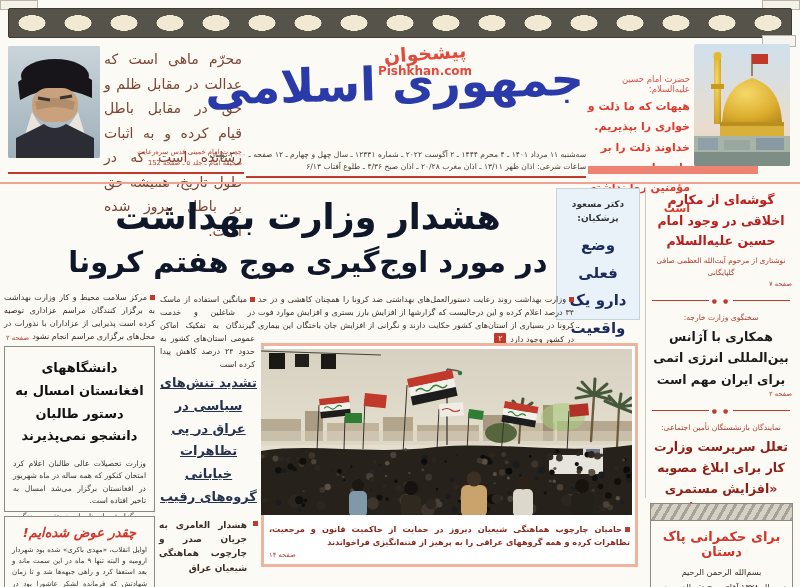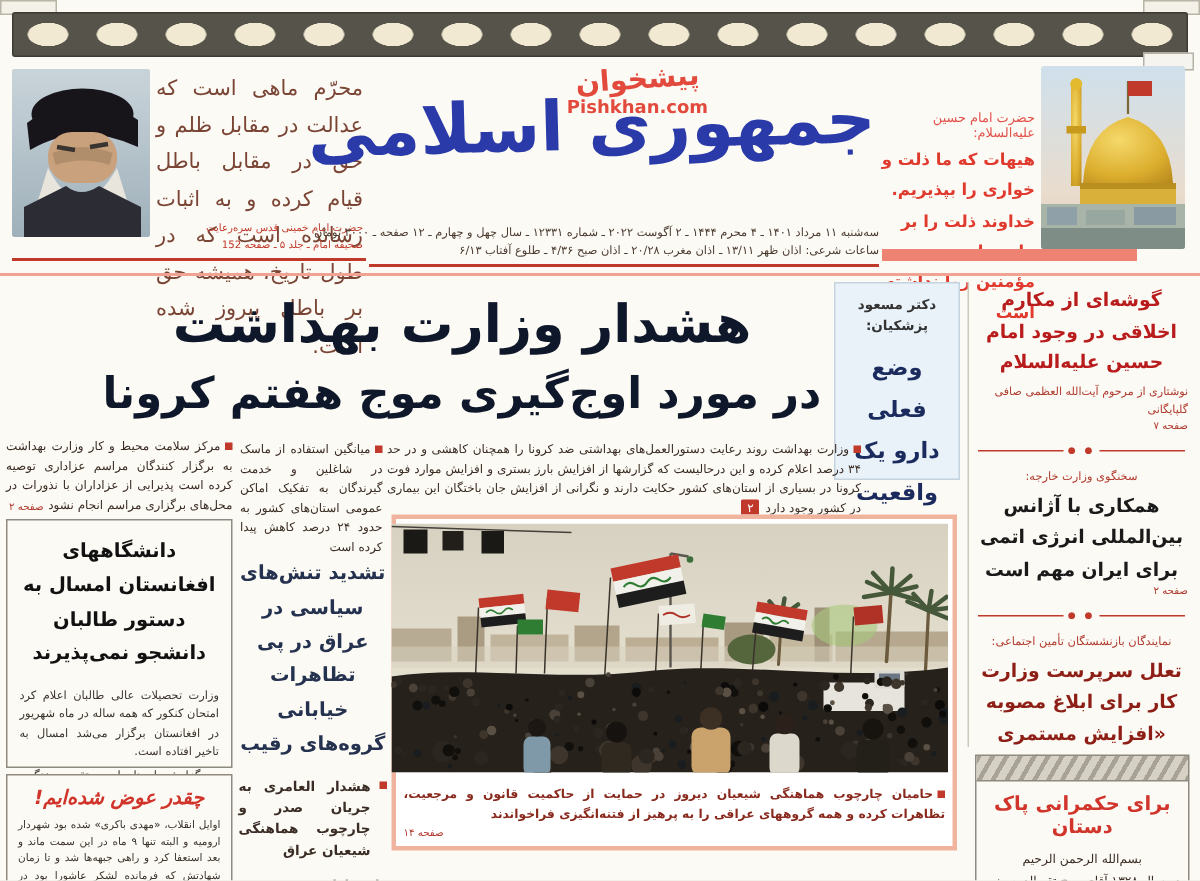--- a/index.html
+++ b/index.html
@@ -52,37 +52,37 @@
   
   .lead-p { font-size:8px; line-height:1.62; color:#3a2d25; text-align:justify; }
   .sq { display:inline-block; width:5px; height:5px; background:#c0392b; margin-left:3px; }
   .badge2 { display:inline-block; width:12px; height:12px; background:#c0392b; color:#fff; font-size:8px;
             line-height:12px; text-align:center; vertical-align:middle; margin-right:4px; border-radius:1px; }
   .pgmark { font-size:6.8px; color:#b03a2e; }
 
   
   .sidebar { width:142px; }
   .sb-title1 { font-size:12.5px; font-weight:bold; color:#b91c1c; text-align:center; line-height:1.65; }
-  .sb-sub { font-size:7.4px; color:#b03a2e; line-height:1.7; margin-top:3px; }
+  .sb-sub { font-size:7.4px; color:#b03a2e; text-align:center; line-height:1.7; margin-top:3px; }
   .sb-kicker { font-size:7.6px; color:#b03a2e; text-align:center; margin-bottom:4px; }
   .sb-title2 { font-size:12.5px; font-weight:bold; color:#1a1a1a; text-align:center; line-height:1.7; }
   .sb-title3 { font-size:12.5px; font-weight:bold; color:#8e1f17; text-align:center; line-height:1.7; }
   .sb-divider { display:flex; align-items:center; margin:9px 2px; }
   .sb-divider .ln { flex:1; border-top:1px solid #c0392b; }
   .sb-divider .dots { color:#c0392b; font-size:6px; padding:0 3px; letter-spacing:2px; direction:ltr; }
   .vrule { background:#cfc8bc; width:1px; }
 
   
   .gov { border:1px solid #8f8a80; background:#fcfaf4; }
   .gov-orn { height:17px; background:repeating-linear-gradient(120deg,#a8a296 0 3px,#d6d1c5 3px 8px); border-bottom:1px solid #8f8a80; }
   .gov-title { color:#d0342a; font-weight:bold; font-size:13px; text-align:center; margin:8px 0 6px; }
   .gov-body { font-size:8.2px; color:#3a2d25; text-align:center; line-height:1.8; }
 
   
-  .iraq-h { font-size:13px; font-weight:bold; color:#25324f; text-align:center; line-height:1.75; }
+  .iraq-h { font-size:13px; font-weight:bold; color:#25324f; text-align:center; line-height:1.75;text-decoration:underline; }
   .iraq-b { display:flex; gap:3px; margin-top:9px; }
   .iraq-b .txt { font-size:9px; font-weight:bold; color:#3a2d25; line-height:1.6; text-align:justify; flex:1; }
   .iraq-b .sq { margin-top:3px; }
 
   
   .pframe { border:3px solid #f0b49e; background:#fff; padding:3px; }
   .caption { font-size:8.2px; font-weight:bold; color:#8a2a1e; line-height:1.6; text-align:justify; padding:4px 2px 0; }
 
   
   .lbox { border:1px solid #8f8a80; background:#fcfaf4; }

